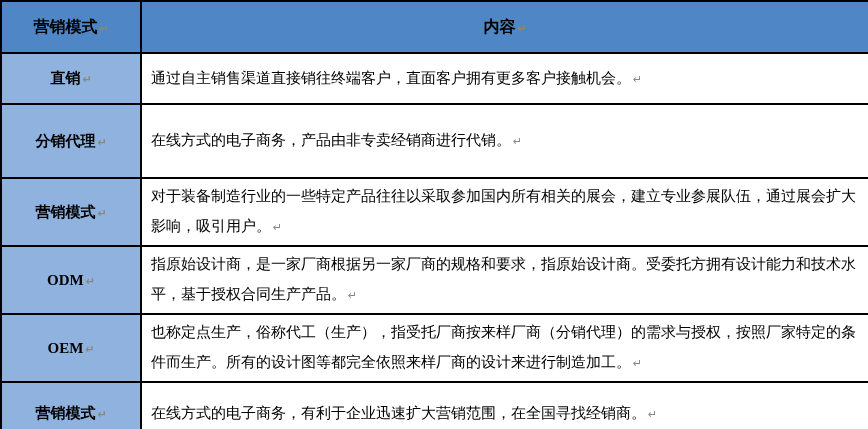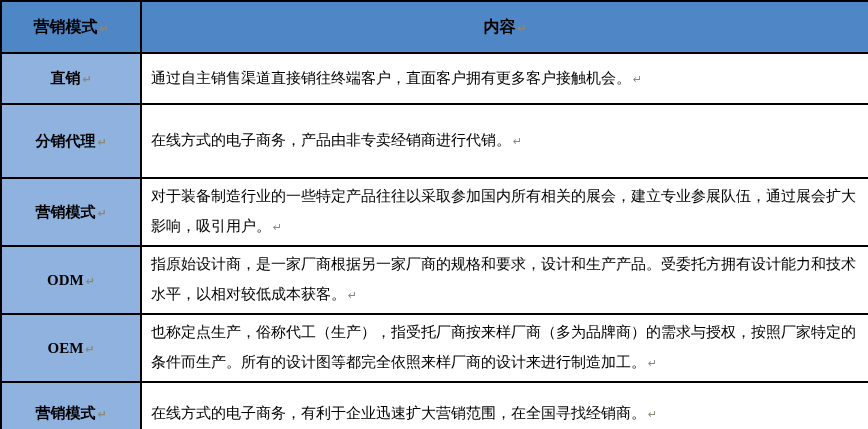--- a/index.html
+++ b/index.html
@@ -84,24 +84,24 @@
       <tr style="height: 74px;">
         <td class="label-cell"><span>分销代理</span><span class="pilcrow">↵</span></td>
         <td class="content-cell"><span>在线方式的电子商务，产品由非专卖经销商进行代销。</span><span class="pilcrow">↵</span></td>
       </tr>
       <tr style="height: 67px;">
         <td class="label-cell"><span>营销模式</span><span class="pilcrow">↵</span></td>
         <td class="content-cell"><span>对于装备制造行业的一些特定产品往往以采取参加国内所有相关的展会，建立专业参展队伍，通过展会扩大影响，吸引用户。</span><span class="pilcrow">↵</span></td>
       </tr>
       <tr style="height: 66px;">
         <td class="label-cell"><span>ODM</span><span class="pilcrow">↵</span></td>
-        <td class="content-cell"><span>指原始设计商，是一家厂商根据另一家厂商的规格和要求，设计和生产产品。受委托方拥有设计能力和技术水平，以相对较低成本获客。</span><span class="pilcrow">↵</span></td>
+        <td class="content-cell"><span>指原始设计商，是一家厂商根据另一家厂商的规格和要求，指原始设计商。受委托方拥有设计能力和技术水平，基于授权合同生产产品。</span><span class="pilcrow">↵</span></td>
       </tr>
       <tr style="height: 68px;">
         <td class="label-cell"><span>OEM</span><span class="pilcrow">↵</span></td>
-        <td class="content-cell"><span>也称定点生产，俗称代工（生产），指受托厂商按来样厂商（多为品牌商）的需求与授权，按照厂家特定的条件而生产。所有的设计图等都完全依照来样厂商的设计来进行制造加工。</span><span class="pilcrow">↵</span></td>
+        <td class="content-cell"><span>也称定点生产，俗称代工（生产），指受托厂商按来样厂商（分销代理）的需求与授权，按照厂家特定的条件而生产。所有的设计图等都完全依照来样厂商的设计来进行制造加工。</span><span class="pilcrow">↵</span></td>
       </tr>
       <tr style="height: 63px;">
         <td class="label-cell"><span>营销模式</span><span class="pilcrow">↵</span></td>
         <td class="content-cell"><span>在线方式的电子商务，有利于企业迅速扩大营销范围，在全国寻找经销商。</span><span class="pilcrow">↵</span></td>
       </tr>
     </tbody>
 </table>
 
 </body></html>

